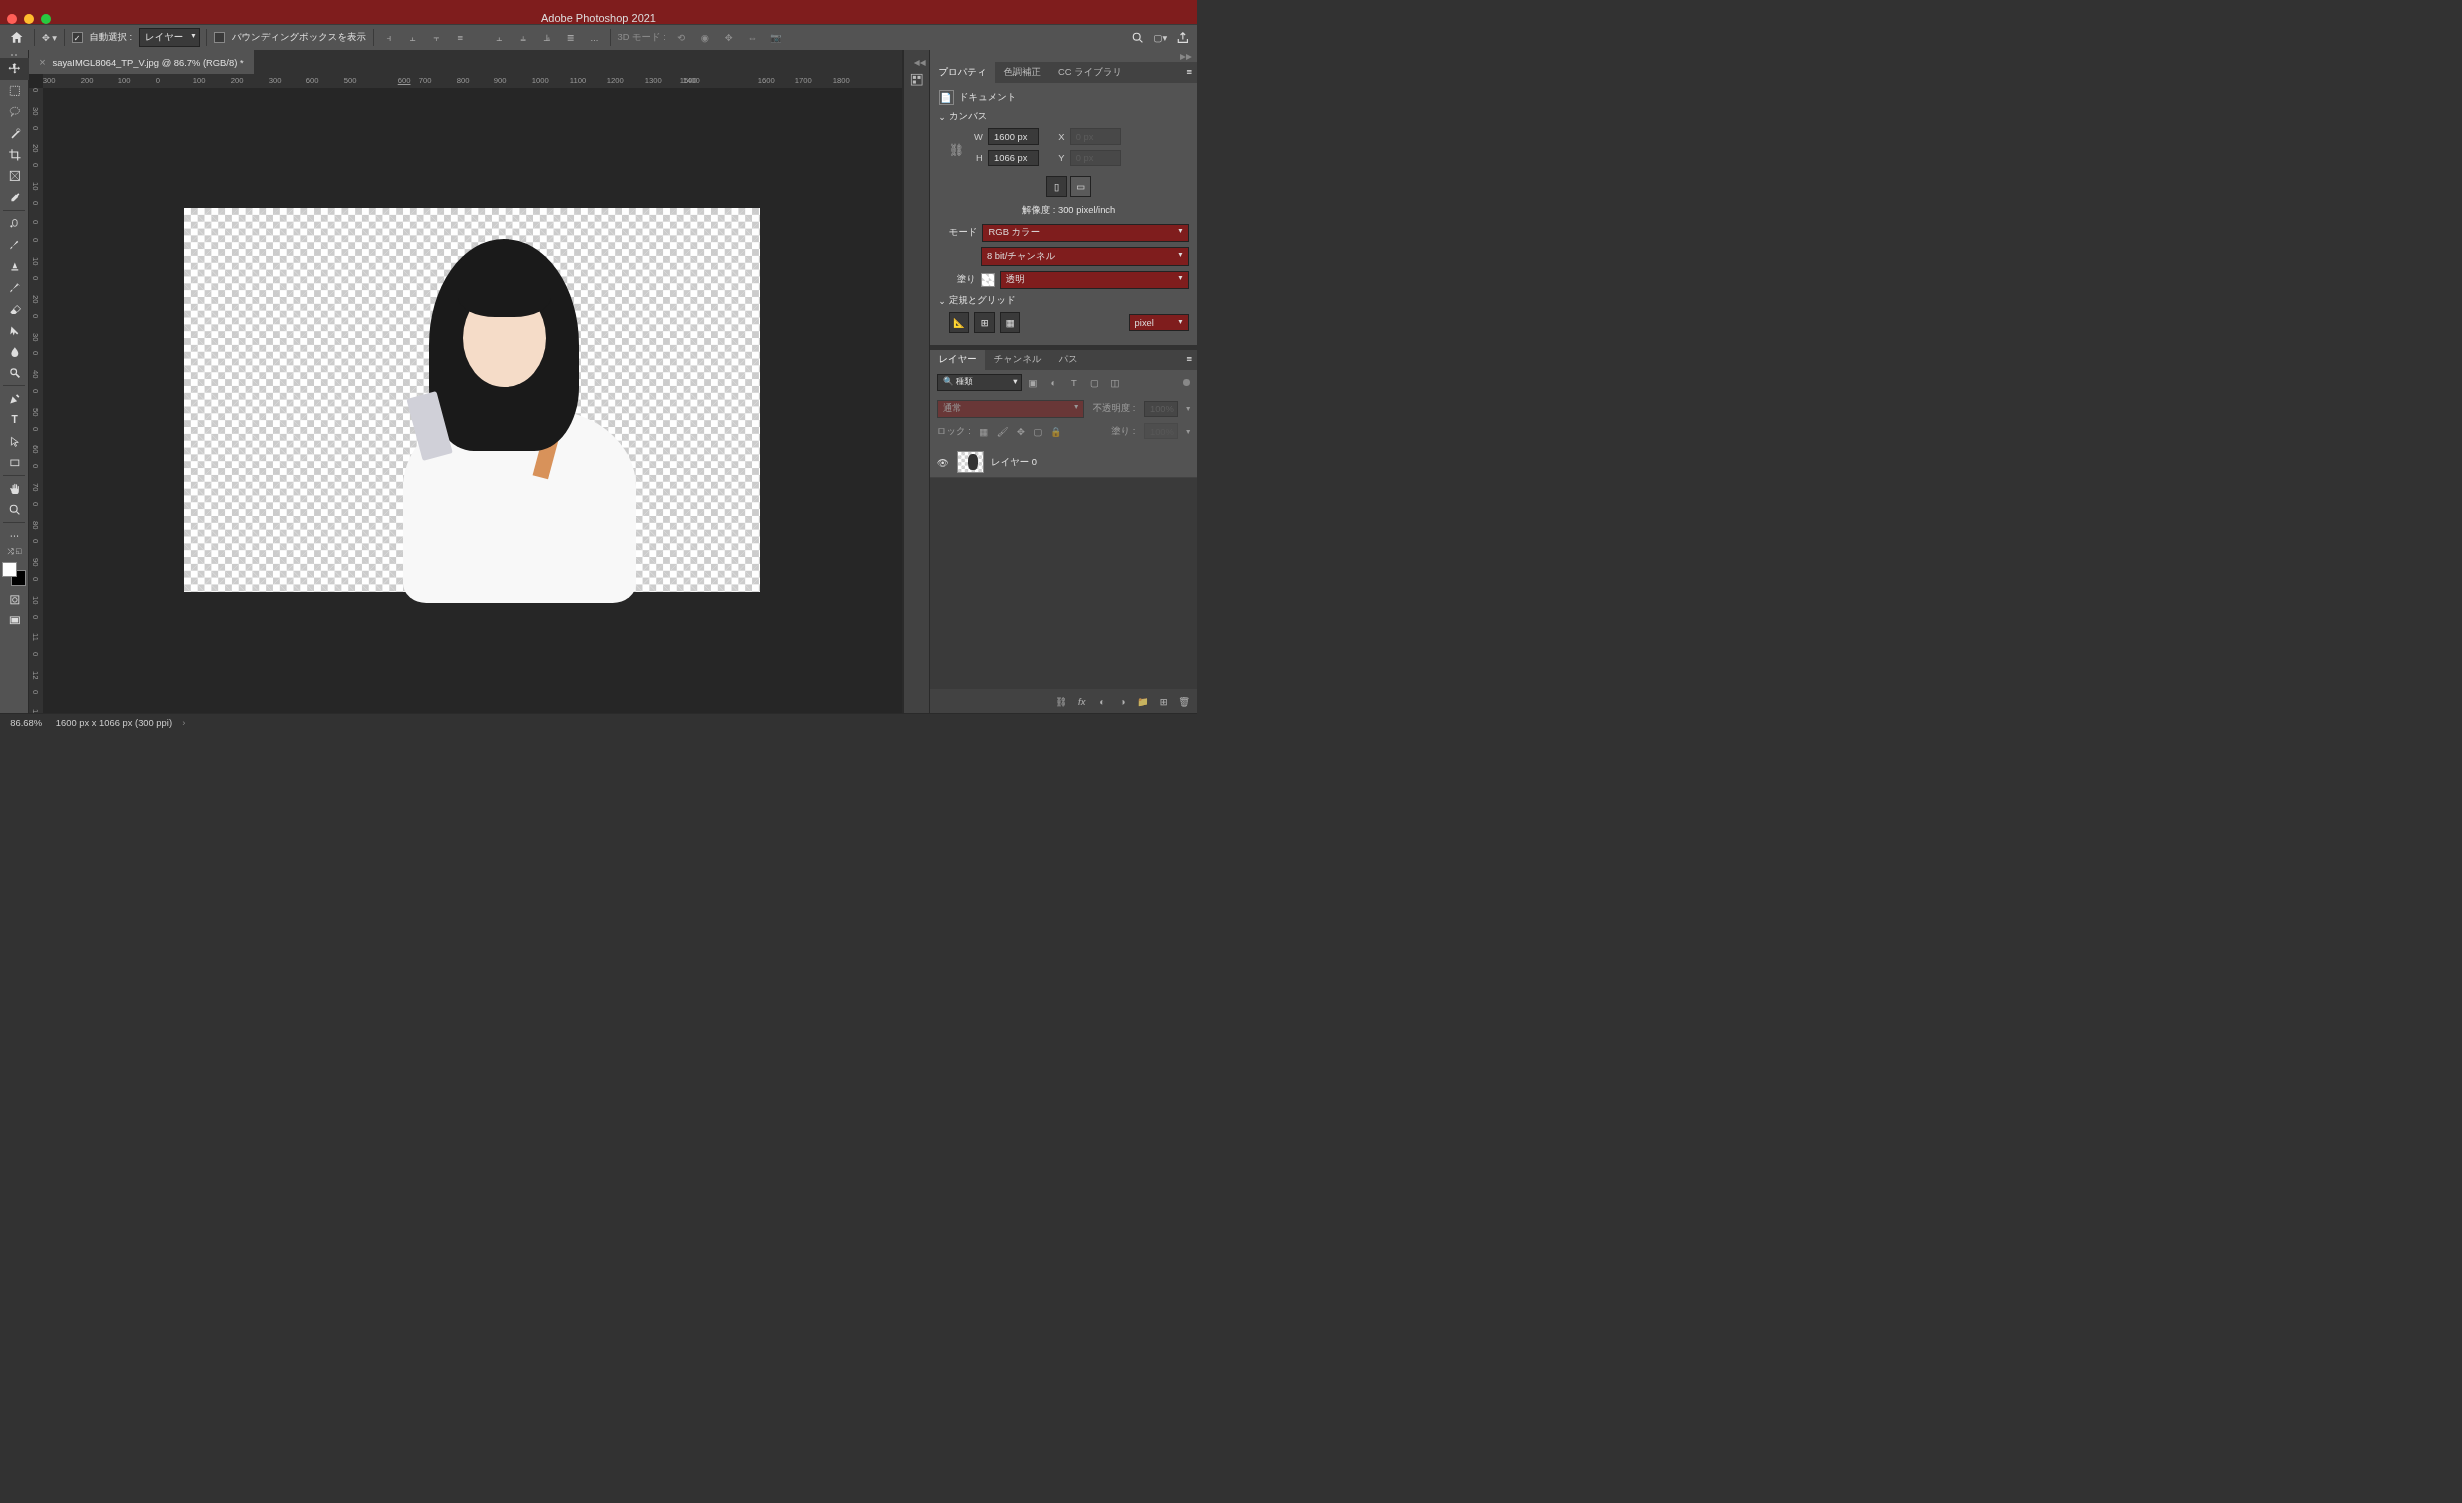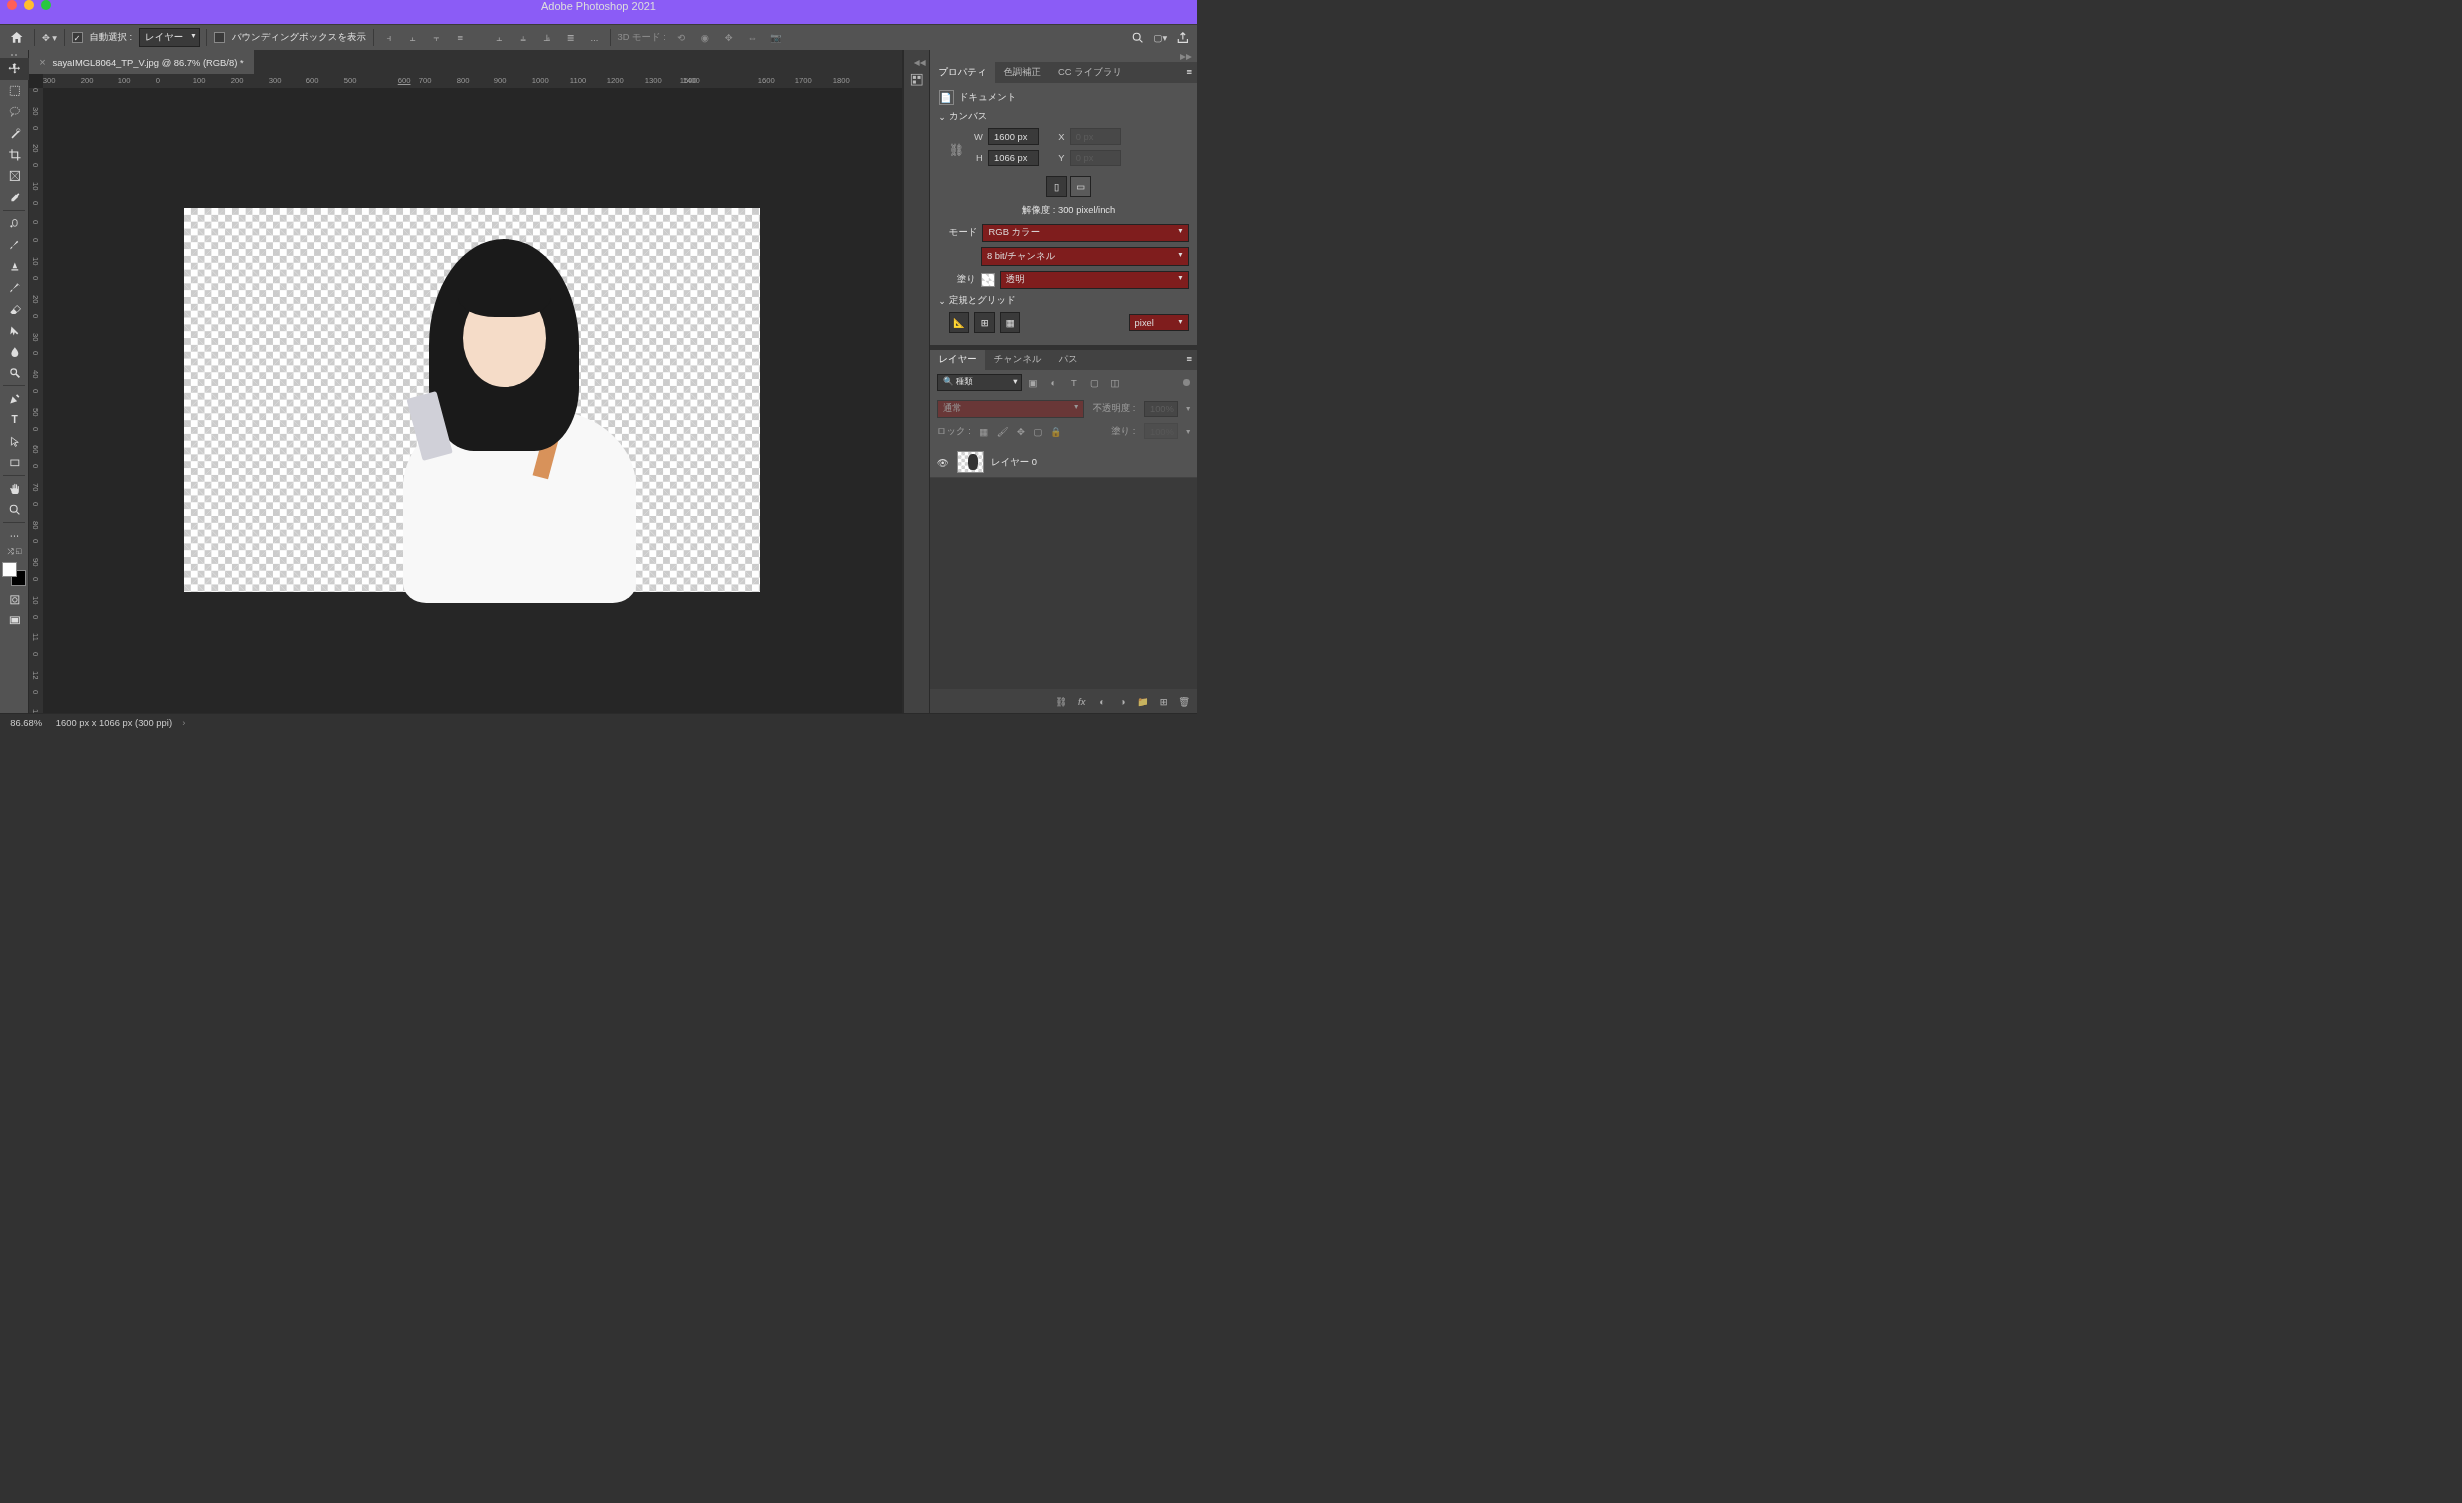--- a/index.html
+++ b/index.html
@@ -1,19 +1,19 @@
 <!DOCTYPE html>
 <html style="font-size:13.7px"><head>
   <meta charset="utf-8">
   <style>
     * { margin: 0; padding: 0; box-sizing: border-box; font-family: -apple-system, "Helvetica Neue", Arial, sans-serif; }
     body { background: #323232; color: #e0e0e0; font-size: 9.4px; overflow: hidden; width: 1197px; height: 730px; }
     
     
-    .title-bar { height: 24px; background: #8b5cf6; display: flex; align-items: flex-start; padding: 0 6.8px; position: relative; }
+    .title-bar { height: 24px; background: #7f1d1d; display: flex; align-items: flex-end; padding: 0 6.8px; position: relative; }
     .traffic-lights { display: flex; gap: 6.8px; }
     .tl { width: 10.3px; height: 10.3px; border-radius: 50%; }
     .tl-close { background: #ff5f57; }
     .tl-min { background: #ffbd2e; }
     .tl-max { background: #28c940; }
     .title-text { position: absolute; left: 50%; transform: translateX(-50%); color: #ddd; font-size: 11px; }
     
     
     .options-bar { height: 26px; background: #535353; border-top: 0.9px solid #3a3a3a; display: flex; align-items: center; padding: 0 6.8px; gap: 6.8px; font-size: 9.4px; }
     .home-btn { width: 20.5px; height: 20.5px; display: flex; align-items: center; justify-content: center; }

